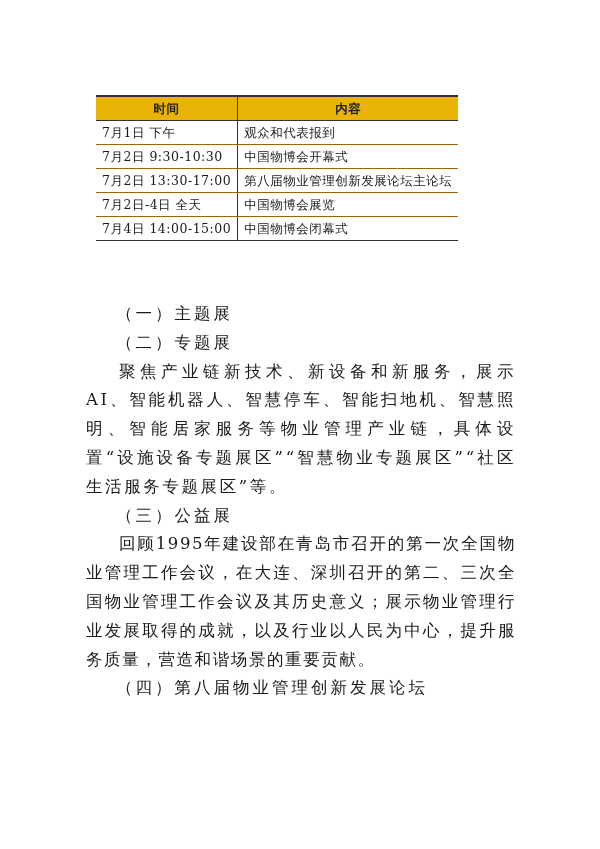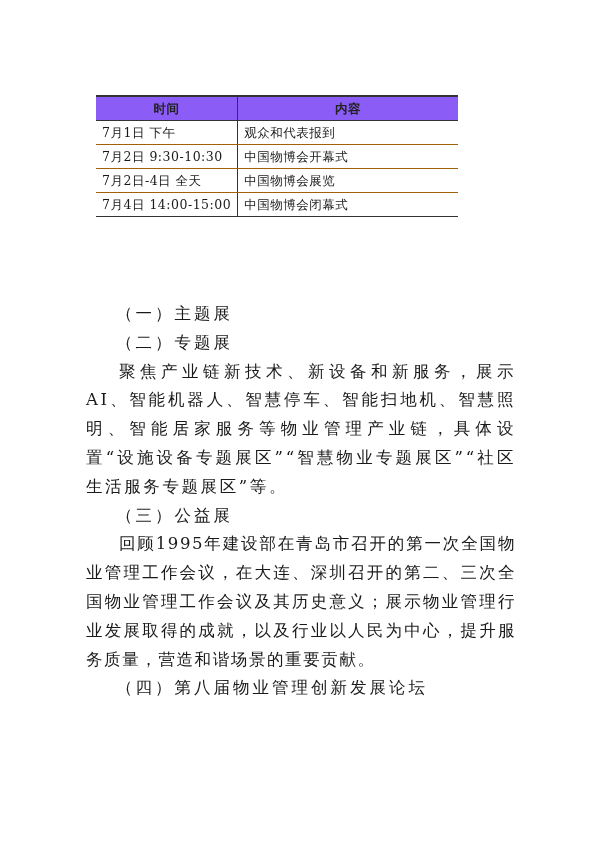--- a/index.html
+++ b/index.html
@@ -31,21 +31,21 @@
       letter-spacing: 0.5px;
     }
     .schedule th, .schedule td {
       height: 23px;
       padding: 0 6px;
       border-bottom: 1px solid #a16207;
       white-space: nowrap;
       line-height: 23px;
     }
     .schedule thead th {
-      background: #8b5cf6;
+      background: #eab308;
       font-weight: bold;
       text-align: center;
       border-top: 2px solid #333;
       border-bottom: 1.5px solid #333;
       color: #222;
     }
     .schedule .col-time {
       width: 124px;
       border-right: 1px solid #333;
       text-align: left;
@@ -100,20 +100,24 @@
     <tbody>
       <tr>
         <td class="col-time">7月1日 下午</td>
         <td class="col-content">观众和代表报到</td>
       </tr>
       <tr>
         <td class="col-time">7月2日 9:30-10:30</td>
         <td class="col-content">中国物博会开幕式</td>
       </tr>
       <tr>
+        <td class="col-time">7月2日 13:30-17:00</td>
+        <td class="col-content">第八届物业管理创新发展论坛主论坛</td>
+      </tr>
+      <tr>
         <td class="col-time">7月2日-4日 全天</td>
         <td class="col-content">中国物博会展览</td>
       </tr>
       <tr>
         <td class="col-time">7月4日 14:00-15:00</td>
         <td class="col-content">中国物博会闭幕式</td>
       </tr>
     </tbody>
   </table>
 

